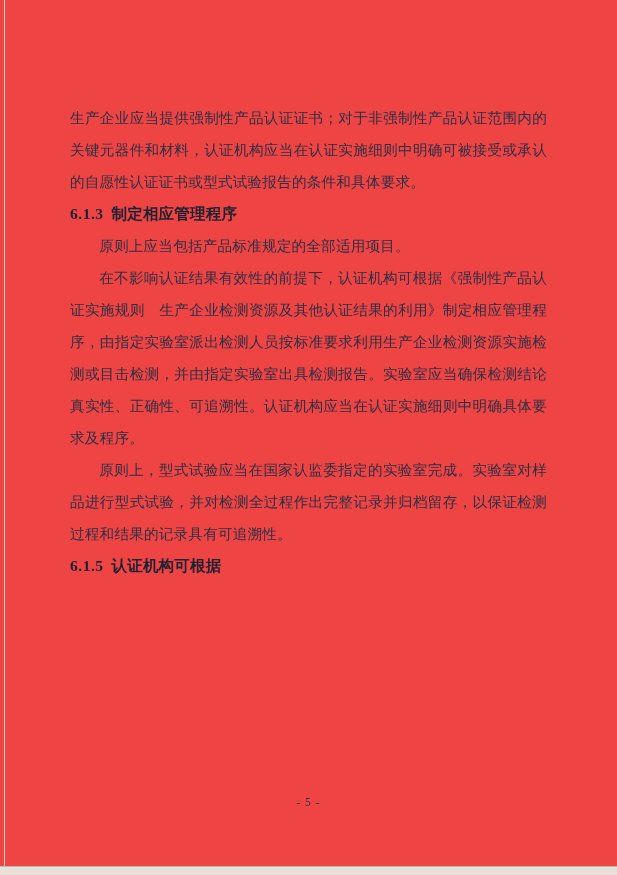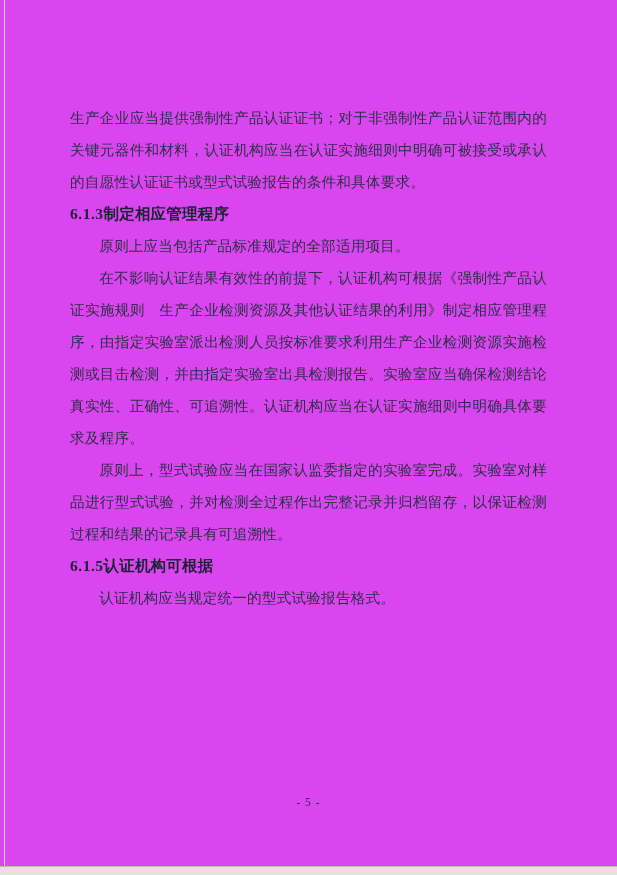--- a/index.html
+++ b/index.html
@@ -9,21 +9,21 @@
   body {
     width: 617px;
     height: 875px;
     background: #ffffff;
     overflow: hidden;
   }
   .page {
     position: relative;
     width: 617px;
     height: 875px;
-    background: #d946ef;
+    background: #ef4444;
     font-family: "Liberation Serif", "DejaVu Serif", serif;
   }
   .scan-edge-left {
     position: absolute;
     left: 4px;
     top: 0;
     width: 1px;
     height: 866px;
     background: #d8d3cc;
   }
@@ -60,20 +60,21 @@
   h3.heading {
     margin: 0;
     font-size: 15.5px;
     font-weight: bold;
     color: #1d2233;
     line-height: 32px;
     text-align: left;
     letter-spacing: 0.2px;
   }
   h3.heading .hnum {
+    margin-right: 8px;
     letter-spacing: 0.5px;
   }
   .footer {
     position: absolute;
     left: 0;
     right: 0;
     top: 796px;
     text-align: center;
     font-size: 11.5px;
     color: #2b3045;
@@ -96,21 +97,20 @@
 
 
     <p class="para">在不影响认证结果有效性的前提下，认证机构可根据《强制性产品认证实施规则　生产企业检测资源及其他认证结果的利用》制定相应管理程序，由指定实验室派出检测人员按标准要求利用生产企业检测资源实施检测或目击检测，并由指定实验室出具检测报告。实验室应当确保检测结论真实性、正确性、可追溯性。认证机构应当在认证实施细则中明确具体要求及程序。</p>
 
     <p class="para">原则上，型式试验应当在国家认监委指定的实验室完成。实验室对样品进行型式试验，并对检测全过程作出完整记录并归档留存，以保证检测过程和结果的记录具有可追溯性。</p>
 
     <h3 class="heading">
       <span class="hnum">6.1.5</span><span class="htitle">认证机构可根据</span>
     </h3>
 
-    <p class="para">认证机构应当规定统一的型式试验报告格式。</p>
 
 
   </div>
 
   <div class="footer">- 5 -</div>
 
   <div class="scan-edge-left"></div>
   <div class="scan-edge-bottom"></div>
 </div>
 

